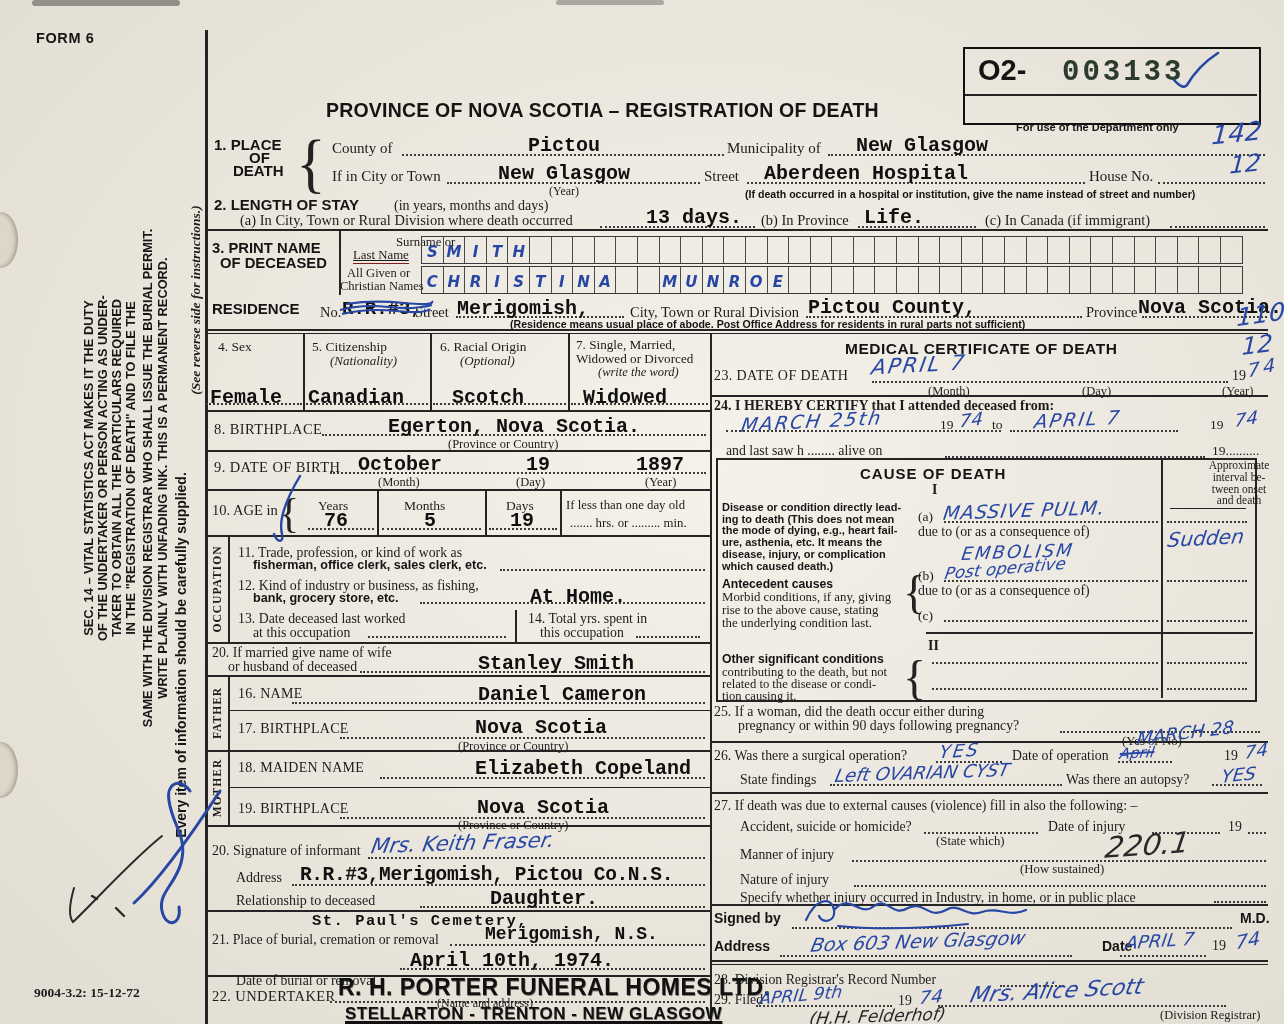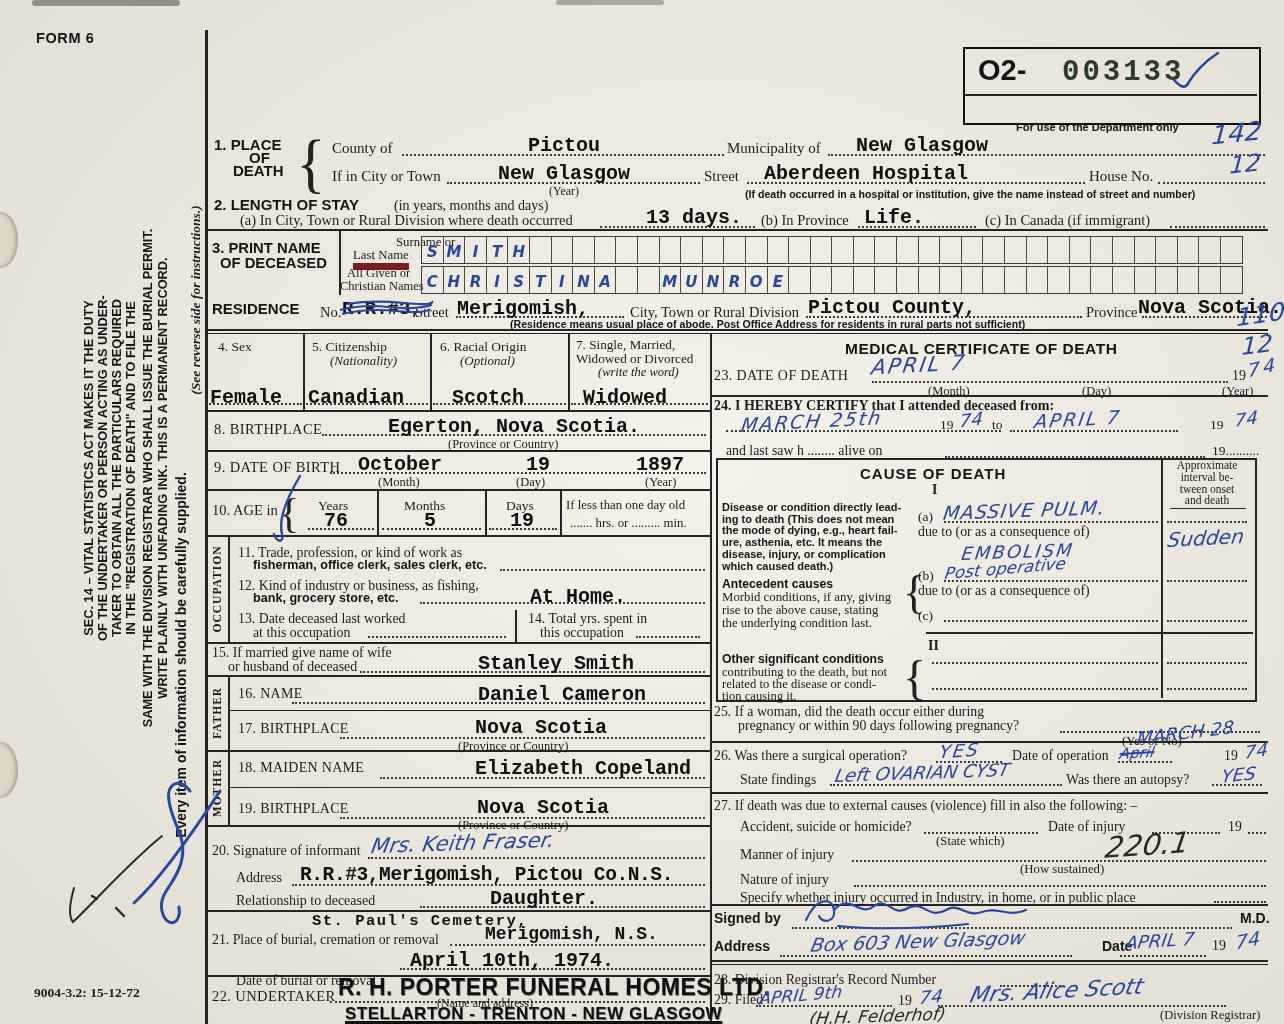--- a/index.html
+++ b/index.html
@@ -53,20 +53,21 @@
   </div>
   <div class="vrot sans b" style="left:155px;top:478px;font-size:12.8px;line-height:14.5px;color:#161616;">
     <span style="display:block">SAME WITH THE DIVISION REGISTRAR WHO SHALL ISSUE THE BURIAL PERMIT.</span>
     <span style="display:block">WRITE PLAINLY WITH UNFADING INK. THIS IS A PERMANENT RECORD.</span>
   </div>
   <div class="vrot sans b" style="left:181px;top:655px;font-size:14px;color:#141414;">Every item of information should be carefully supplied.</div>
   <div class="vrot serif i b" style="left:196px;top:300px;font-size:13.5px;">(See reverse side for instructions.)</div>
 
   <div class="ln" style="left:205px;top:30px;width:2.5px;height:994px;"></div>
 
+  <div class="t sans b" style="left:326px;top:99px;font-size:19.5px;letter-spacing:.2px;">PROVINCE OF NOVA SCOTIA – REGISTRATION OF DEATH</div>
   <div style="position:absolute;left:963px;top:47px;width:294px;height:74px;border:2.5px solid #111;z-index:3;"></div>
   <div class="ln" style="left:963px;top:94px;width:294px;height:2px;"></div>
   <div class="t sans b" style="left:978px;top:54px;font-size:29px;">O2-</div>
   <div class="t" style="left:1062px;top:56px;font-family:'Liberation Mono',monospace;font-weight:700;font-size:29px;color:#2c3b2e;letter-spacing:3px;">003133</div>
   <svg class="mark" style="left:1170px;top:50px;" width="52" height="44" viewBox="0 0 52 44">
     <path d="M4 30 Q13 40 17 35 Q28 16 48 3" stroke="#2847a5" stroke-width="2.6" fill="none" stroke-linecap="round"></path>
   </svg>
   <div class="t sans b" style="left:1016px;top:121px;font-size:11px;">For use of the Department only</div>
   <div class="t hw" style="left:1212px;top:118px;font-size:26px;transform:skewX(-10deg) rotate(-6deg);">142</div>
   <div class="t hw" style="left:1230px;top:150px;font-size:24px;transform:skewX(-10deg) rotate(-6deg);">12</div>
@@ -102,21 +103,21 @@
   <div class="t tw" style="left:864px;top:206px;font-size:20px;">Life.</div>
   <div class="t serif" style="left:985px;top:212px;font-size:14.5px;">(c) In Canada (if immigrant)</div>
   <div class="dl" style="left:1170px;top:226px;width:95px;"></div>
 
   <div class="ln" style="left:205px;top:229px;width:1063px;height:2px;"></div>
 
   <div class="t sans b" style="left:212px;top:240px;font-size:14.8px;">3. PRINT NAME</div>
   <div class="t sans b" style="left:220px;top:255px;font-size:14.8px;">OF DECEASED</div>
   <div class="ln" style="left:339px;top:231px;width:1.6px;height:64px;"></div>
   <div class="t serif" style="left:350px;top:235px;font-size:12.8px;margin-left:46px;">Surname or</div>
-  <div class="t serif" style="left:353px;top:248px;font-size:12.8px;border-bottom:7px solid #7f1d1d;">Last Name</div>
+  <div class="t serif" style="left:353px;top:248px;font-size:12.8px;border-bottom:1px solid #7f1d1d;text-decoration:underline;">Last Name</div>
   <div class="t serif" style="left:347px;top:266px;font-size:12.5px;">All Given or</div>
   <div class="t serif" style="left:340px;top:279px;font-size:12.5px;">Christian Names</div>
   <div class="boxrow" style="left:421px;top:236px;">
       <span class="cell">S</span>
       <span class="cell">M</span>
       <span class="cell">I</span>
       <span class="cell">T</span>
       <span class="cell">H</span>
       <span class="cell"></span>
       <span class="cell"></span>
@@ -285,21 +286,21 @@
   <div class="t tw" style="left:530px;top:585px;font-size:20px;">At Home.</div>
   <div class="t serif" style="left:238px;top:611px;font-size:13.8px;">13. Date deceased last worked</div>
   <div class="t serif" style="left:253px;top:625px;font-size:13.8px;">at this occupation</div>
   <div class="dl" style="left:368px;top:636px;width:138px;"></div>
   <div class="ln" style="left:515px;top:610px;width:1.5px;height:32px;"></div>
   <div class="t serif" style="left:528px;top:611px;font-size:13.8px;">14. Total yrs. spent in</div>
   <div class="t serif" style="left:540px;top:625px;font-size:13.8px;">this occupation</div>
   <div class="dl" style="left:636px;top:636px;width:64px;"></div>
   <div class="ln" style="left:205px;top:642px;width:505px;height:1.6px;"></div>
 
-  <div class="t serif" style="left:212px;top:645px;font-size:13.8px;">15. If married give name of wife</div>
+  <div class="t serif" style="left:212px;top:645px;font-size:13.8px;">20. If married give name of wife</div>
   <div class="t serif" style="left:228px;top:659px;font-size:13.8px;">or husband of deceased</div>
   <div class="dl" style="left:360px;top:671px;width:345px;"></div>
   <div class="t tw" style="left:478px;top:652px;font-size:20px;">Stanley Smith</div>
   <div class="ln" style="left:205px;top:675px;width:505px;height:1.6px;"></div>
 
   <div class="vrot serif b" style="left:217px;top:713px;font-size:11.5px;letter-spacing:1px;">FATHER</div>
   <div class="ln" style="left:228px;top:675px;width:1.5px;height:75px;"></div>
   <div class="t serif" style="left:238px;top:686px;font-size:14px;letter-spacing:.3px;">16. NAME</div>
   <div class="dl" style="left:292px;top:702px;width:413px;"></div>
   <div class="t tw" style="left:478px;top:683px;font-size:20px;">Daniel Cameron</div>
@@ -379,21 +380,21 @@
   <div class="t hw" style="left:1035px;top:408px;font-size:19px;letter-spacing:2px;transform:skewX(-12deg) rotate(-3deg);">APRIL 7</div>
   <div class="t serif" style="left:1210px;top:417px;font-size:13.5px;">19</div>
   <div class="t hw" style="left:1235px;top:408px;font-size:18px;transform:skewX(-12deg) rotate(-10deg);">74</div>
   <div class="t serif" style="left:726px;top:443px;font-size:13.8px;">and last saw h ........  alive on</div>
   <div class="dl" style="left:945px;top:456px;width:260px;"></div>
   <div class="t serif" style="left:1212px;top:443px;font-size:13.5px;">19..........</div>
 
   <div style="position:absolute;left:716px;top:458px;width:537px;height:240px;border:2px solid #242424;z-index:2;"></div>
   <div class="ln" style="left:1161px;top:458px;width:2px;height:240px;"></div>
   <div class="t sans b" style="left:860px;top:465px;font-size:15px;letter-spacing:1px;">CAUSE OF DEATH</div>
-  <div class="t serif" style="left:1164px;top:460px;width:86px;text-align:center;font-size:11.5px;line-height:11.8px;white-space:normal;">
+  <div class="t serif" style="left:1164px;top:460px;width:86px;text-align:center;font-size:11.5px;line-height:11.8px;white-space:normal;padding-left:32px;">
     <span style="display:block">Approximate</span>
     <span style="display:block">interval be-</span>
     <span style="display:block">tween onset</span>
     <span style="display:block">and death</span>
   </div>
   <div class="ln" style="left:1170px;top:508px;width:76px;height:1.4px;"></div>
   <div class="t serif b" style="left:932px;top:482px;font-size:14px;">I</div>
   <div class="t sans b" style="left:722px;top:502px;font-size:11px;line-height:11.7px;white-space:normal;width:196px;color:#161616;">
     <span style="display:block">Disease or condition directly lead-</span>
     <span style="display:block">ing to death (This does not mean</span>

